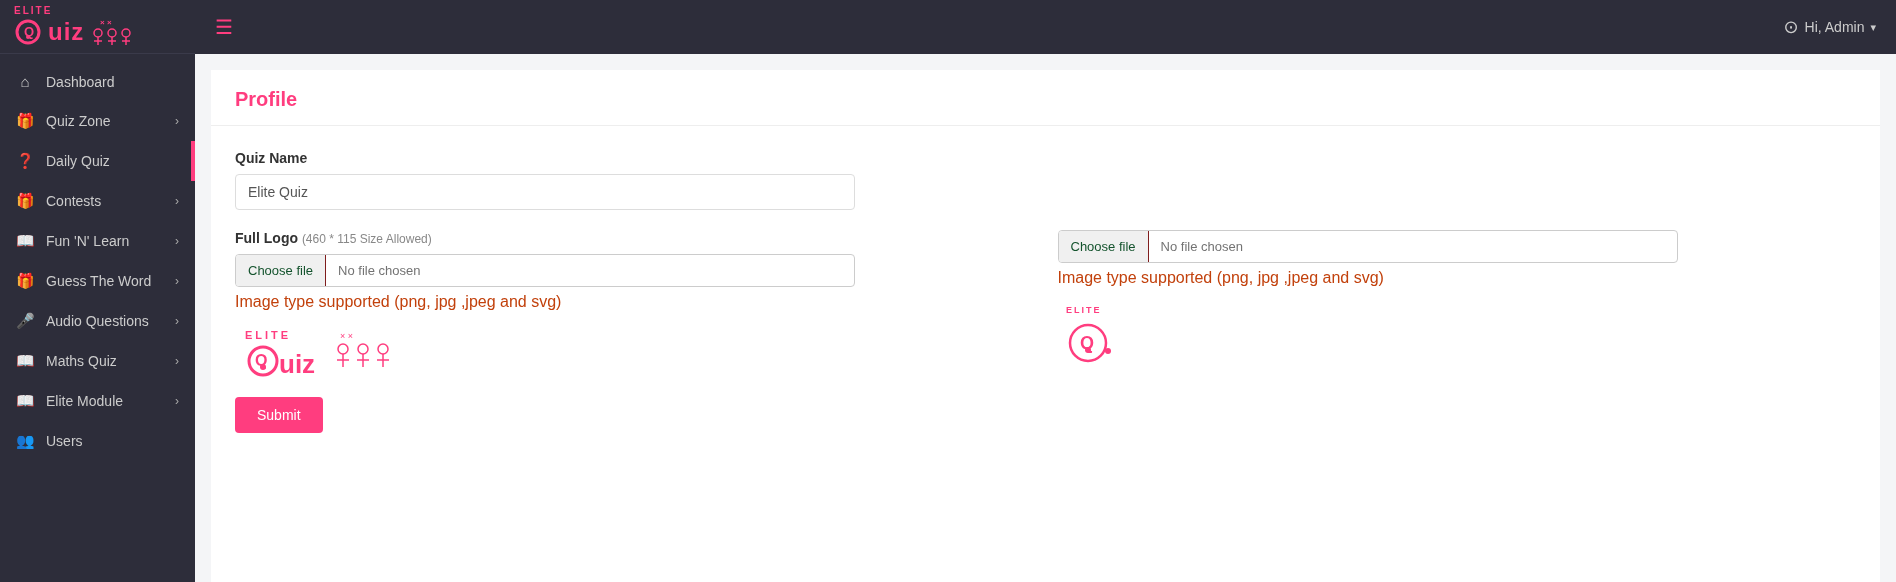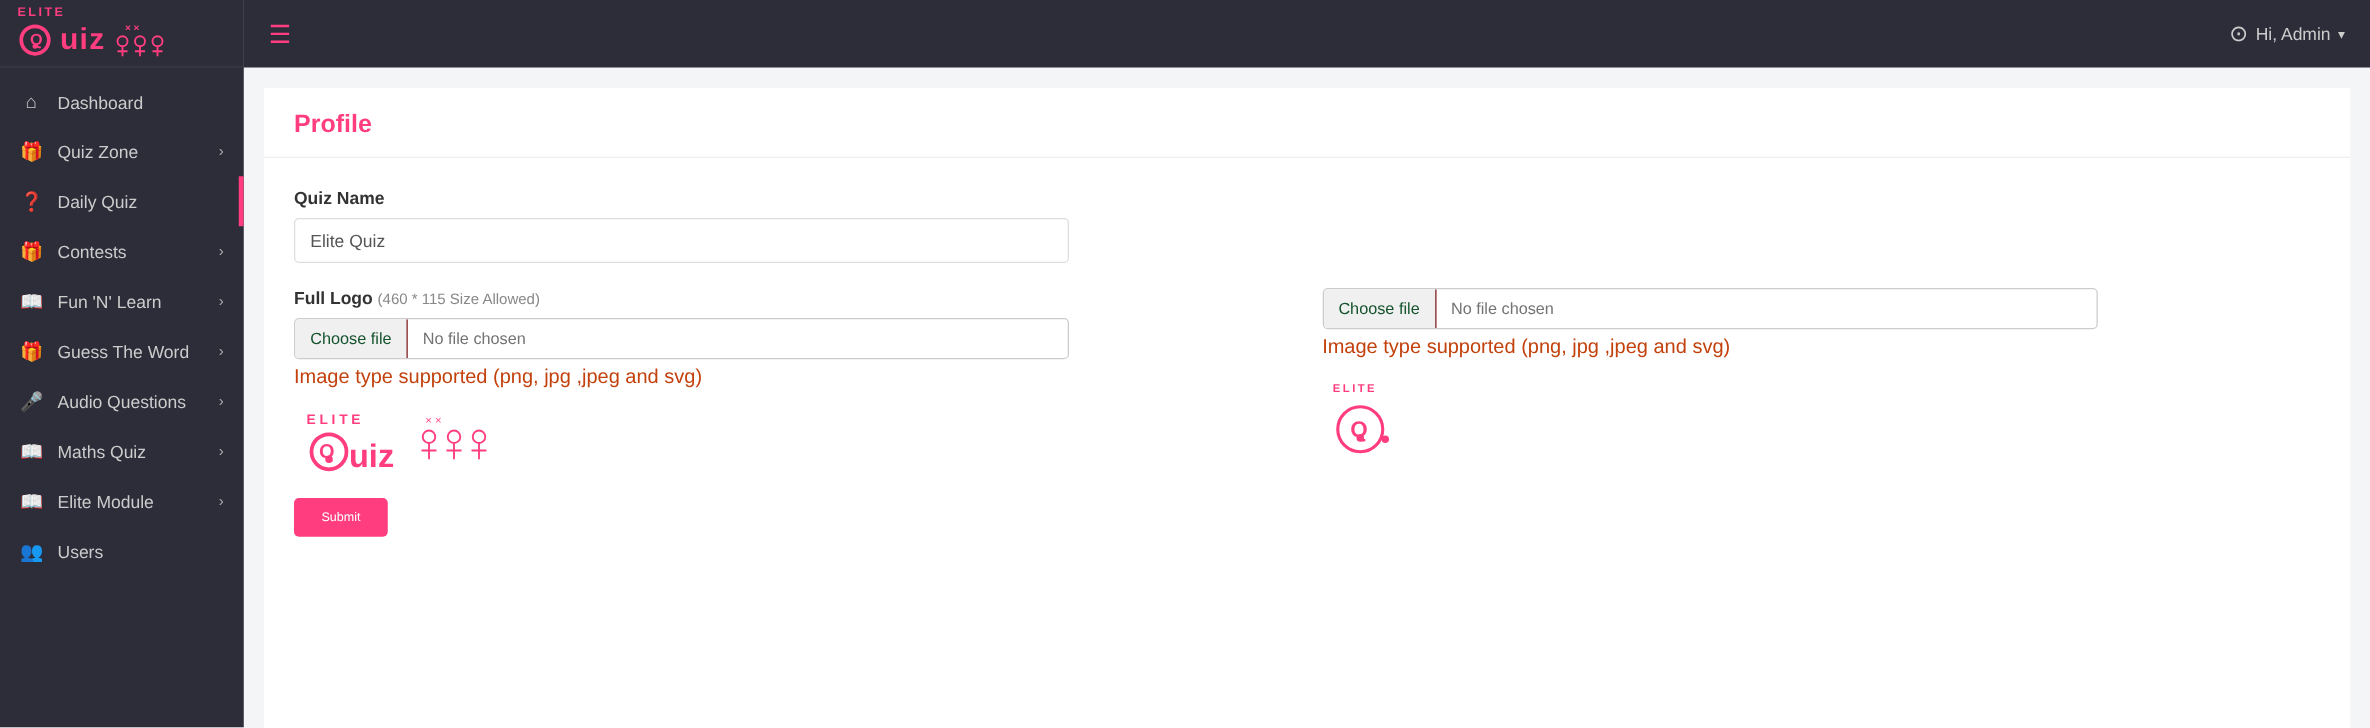--- a/index.html
+++ b/index.html
@@ -179,21 +179,21 @@
     }
     .logo-preview {
       margin-top: 12px;
     }
     .submit-btn {
       background: #ff3d7f;
       color: #fff;
       border: none;
       padding: 10px 22px;
       border-radius: 4px;
-      font-size: 10px;
+      font-size: 14px;
       cursor: pointer;
       margin-top: 10px;
     }
   </style>
 </head>
 <body>
 
 <div class="sidebar">
   <div class="sidebar-logo">
     <div class="logo-text">

